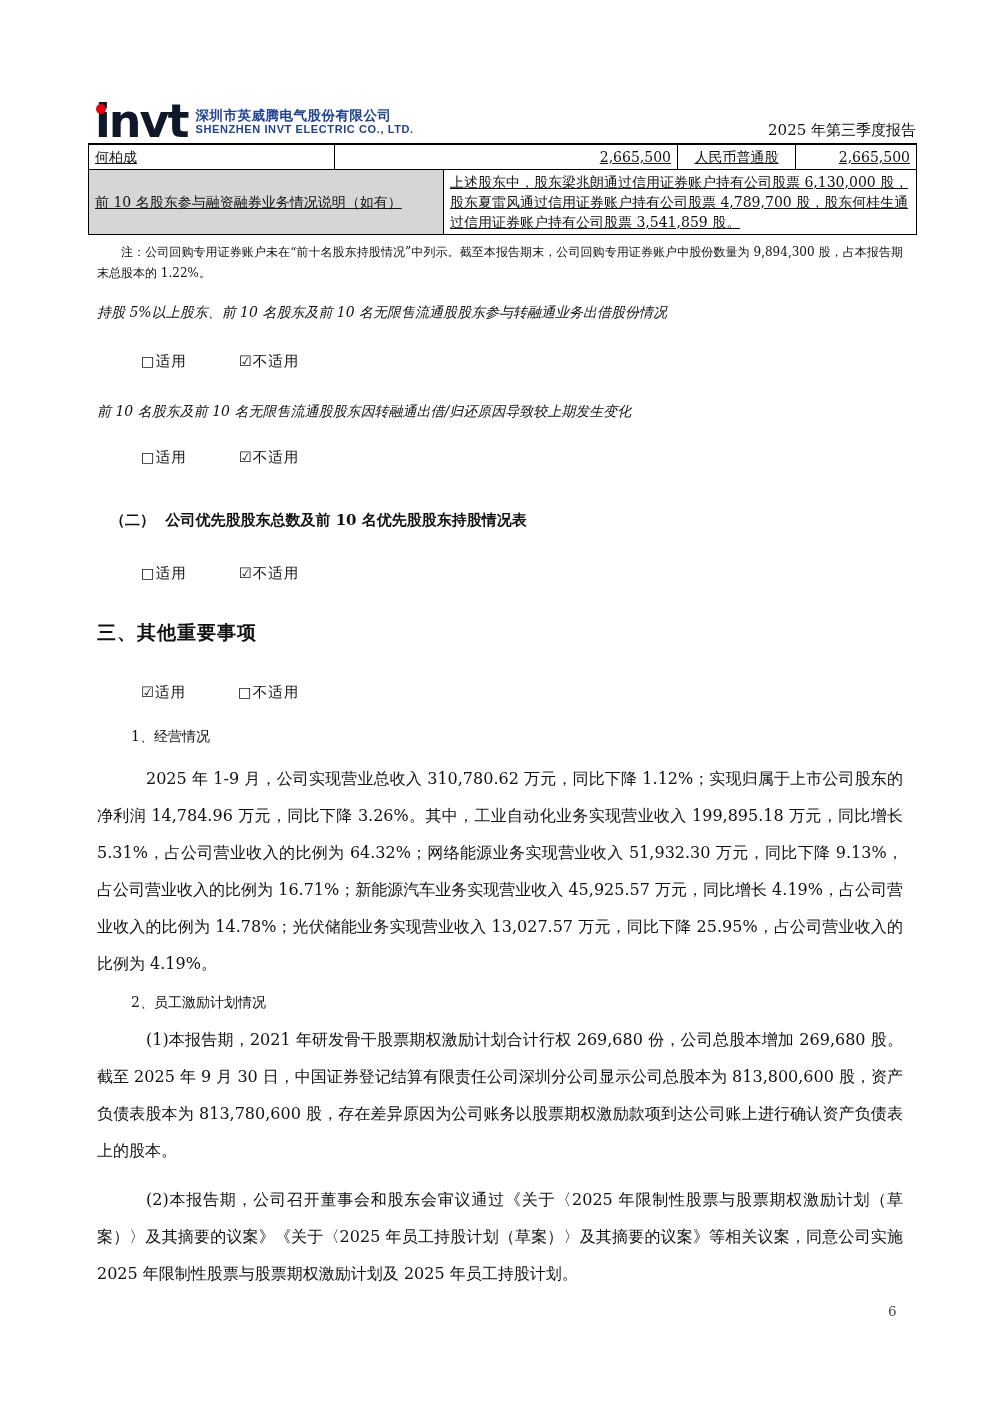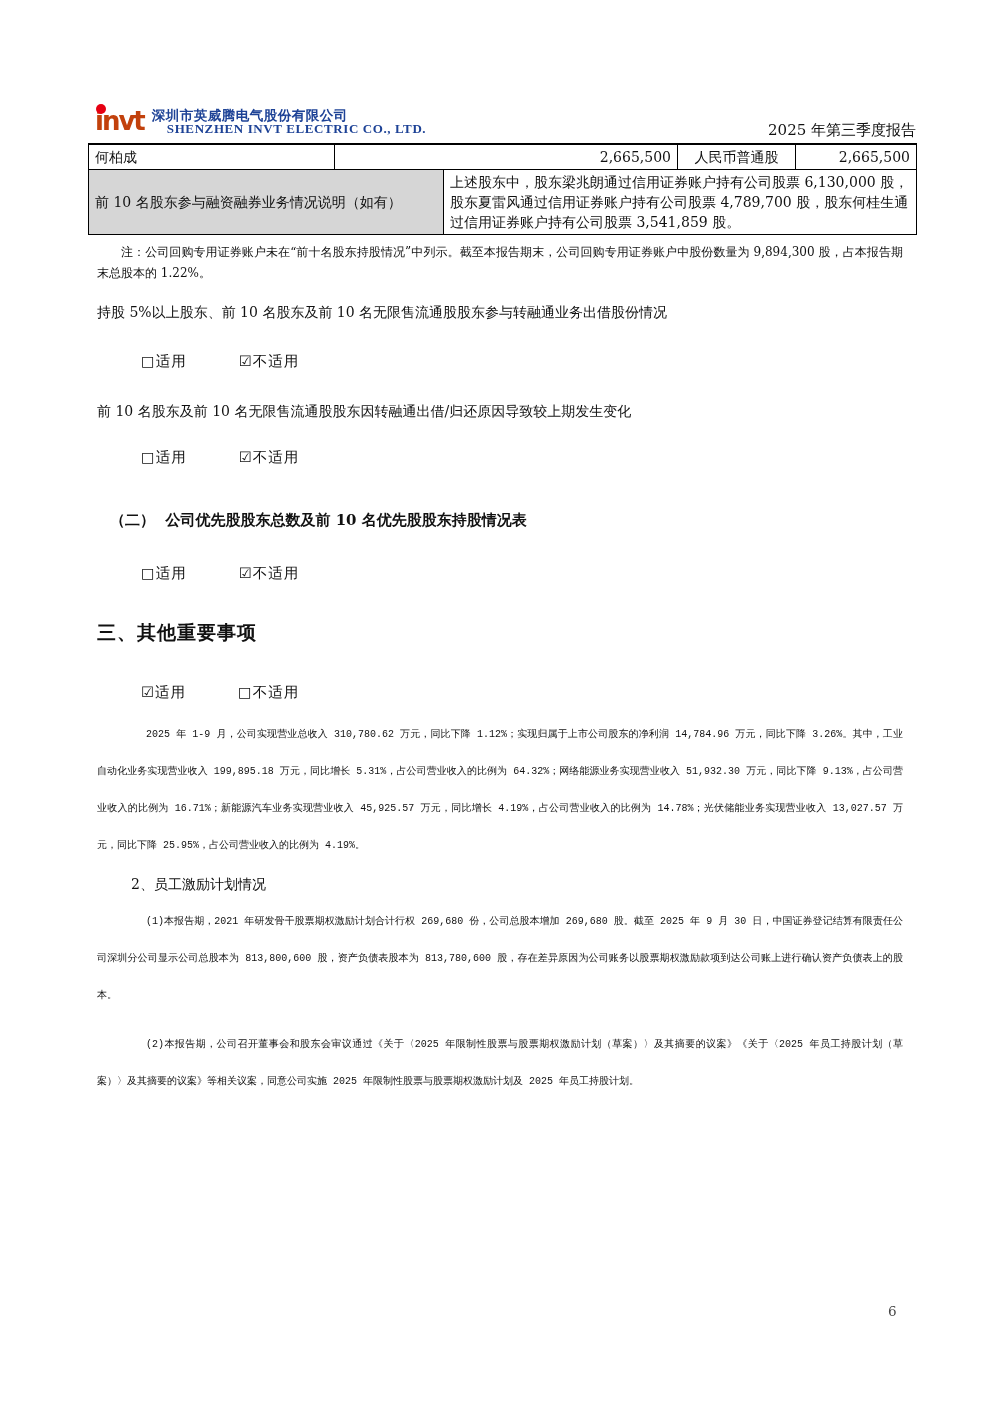--- a/index.html
+++ b/index.html
@@ -25,77 +25,77 @@
     justify-content: space-between;
     align-items: flex-end;
     height: 55px;
     margin-bottom: 2px;
   }
   .logo-block { display: flex; align-items: flex-start; margin-left: 7px; }
   .logo-word {
     position: relative;
     font-family: "DejaVu Sans", "Liberation Sans", sans-serif;
     font-weight: bold;
-    font-size: 26px;
+    font-size: 46px;
     line-height: 40px;
     letter-spacing: -2px;
-    color: #c2410c;
+    color: #0f172a;
   }
   .logo-dot {
     position: absolute;
     left: 1px; top: 3px;
     width: 10px; height: 10px;
     border-radius: 50%;
     background: #e60012;
   }
   .logo-text { margin-left: 8px; padding-top: 6px; }
   .company-cn {
     font-family: "DejaVu Sans", "Liberation Sans", sans-serif;
     font-weight: bold;
     font-size: 13.5px;
     line-height: 17px;
     color: #1d4296;
     letter-spacing: 0.5px;
   }
   .company-en {
-    font-family: Liberation Serif, serif;
-    font-weight: bold;
-    font-size: 13px;
+    font-family: Liberation Sans, sans-serif;
+    font-weight: bold;
+    font-size: 11px;
     line-height: 10px;
     color: #1d4296;
     letter-spacing: 0.6px;
-    margin-left: 15px;
   }
   .report-title { font-size: 15px; line-height: 18px; padding-bottom: 2px; }
   
   table.sh-table {
     width: 828px;
     border-collapse: collapse;
     table-layout: fixed;
     font-size: 14px;
+    text-decoration: underline;
   }
   table.sh-table td {
     border: 1px solid #000000;
     padding: 2px 6px;
     line-height: 20px;
     vertical-align: middle;
   }
   table.sh-table { border-top: 2.5px solid #000000; }
   td.gray { background: #d6d6d6; }
   td.num { text-align: right; }
   td.ctr { text-align: center; }
   
   .note {
     margin: 7px 13px 0 9px;
     font-size: 12px;
     line-height: 21px;
     text-align: justify;
     text-indent: 24px;
   }
-  .plain-line { margin: 20px 13px 0 9px; font-size: 14px; line-height: 17px; }
+  .plain-line { margin: 20px 13px 0 9px; font-size: 14px; line-height: 17px; font-style: italic; }
   .plain-line.second { margin-top: 33px; }
   .cb-line { margin: 32px 13px 0 9px; font-size: 14.5px; line-height: 17px; }
   .cb-line .cb { letter-spacing: 1px; margin-left: 44px; }
   .cb-line .gap { display: inline-block; width: 8px; }
   .cb-line.cb2 { margin-top: 29px; }
   .cb-line.cb3 { margin-top: 35px; }
   .cb-line.cb4 { margin-top: 40px; }
   .h-preferred {
     margin: 45px 13px 0 22px;
     font-size: 15px;
@@ -107,26 +107,25 @@
     margin: 38px 13px 0 9px;
     font-size: 19px;
     font-weight: bold;
     line-height: 24px;
     letter-spacing: 1px;
   }
   .sub-line { margin: 27px 13px 0 43px; font-size: 14px; line-height: 17px; }
   .sub-line.sub2 { margin-top: 12px; }
   .body-para {
     margin: 15px 13px 0 9px;
-    font-size: 10px;
+    font-size: 16px;
     line-height: 37px;
     text-align: justify;
     text-justify: inter-ideograph;
     text-indent: 49px;
-    font-family: Liberation Mono, monospace;
   }
   .body-para.p2 { margin-top: 10px; }
   .body-para.p3 { margin-top: 12px; }
   .page-number {
     position: absolute;
     left: 888px;
     top: 1303px;
     font-size: 13.5px;
     color: #444444;
   }
@@ -184,20 +183,21 @@
     <p class="cb-line cb2"><span class="cb">□适用</span><span class="gap"></span><span class="cb">☑不适用</span></p>
 
     <h3 class="h-preferred">（二）  公司优先股股东总数及前 10 名优先股股东持股情况表</h3>
 
     <p class="cb-line cb3"><span class="cb">□适用</span><span class="gap"></span><span class="cb">☑不适用</span></p>
 
     <h2 class="h-other">三、其他重要事项</h2>
 
     <p class="cb-line cb4"><span class="cb">☑适用</span><span class="gap"></span><span class="cb">□不适用</span></p>
 
+    <p class="sub-line">1、经营情况</p>
 
     <p class="body-para">2025 年 1-9 月，公司实现营业总收入 310,780.62 万元，同比下降 1.12%；实现归属于上市公司股东的净利润 14,784.96 万元，同比下降 3.26%。其中，工业自动化业务实现营业收入 199,895.18 万元，同比增长 5.31%，占公司营业收入的比例为 64.32%；网络能源业务实现营业收入 51,932.30 万元，同比下降 9.13%，占公司营业收入的比例为 16.71%；新能源汽车业务实现营业收入 45,925.57 万元，同比增长 4.19%，占公司营业收入的比例为 14.78%；光伏储能业务实现营业收入 13,027.57 万元，同比下降 25.95%，占公司营业收入的比例为 4.19%。</p>
 
     <p class="sub-line sub2">2、员工激励计划情况</p>
 
     <p class="body-para p2">(1)本报告期，2021 年研发骨干股票期权激励计划合计行权 269,680 份，公司总股本增加 269,680 股。截至 2025 年 9 月 30 日，中国证券登记结算有限责任公司深圳分公司显示公司总股本为 813,800,600 股，资产负债表股本为 813,780,600 股，存在差异原因为公司账务以股票期权激励款项到达公司账上进行确认资产负债表上的股本。</p>
 
     <p class="body-para p3">(2)本报告期，公司召开董事会和股东会审议通过《关于〈2025 年限制性股票与股票期权激励计划（草案）〉及其摘要的议案》《关于〈2025 年员工持股计划（草案）〉及其摘要的议案》等相关议案，同意公司实施 2025 年限制性股票与股票期权激励计划及 2025 年员工持股计划。</p>
 
   </div>

